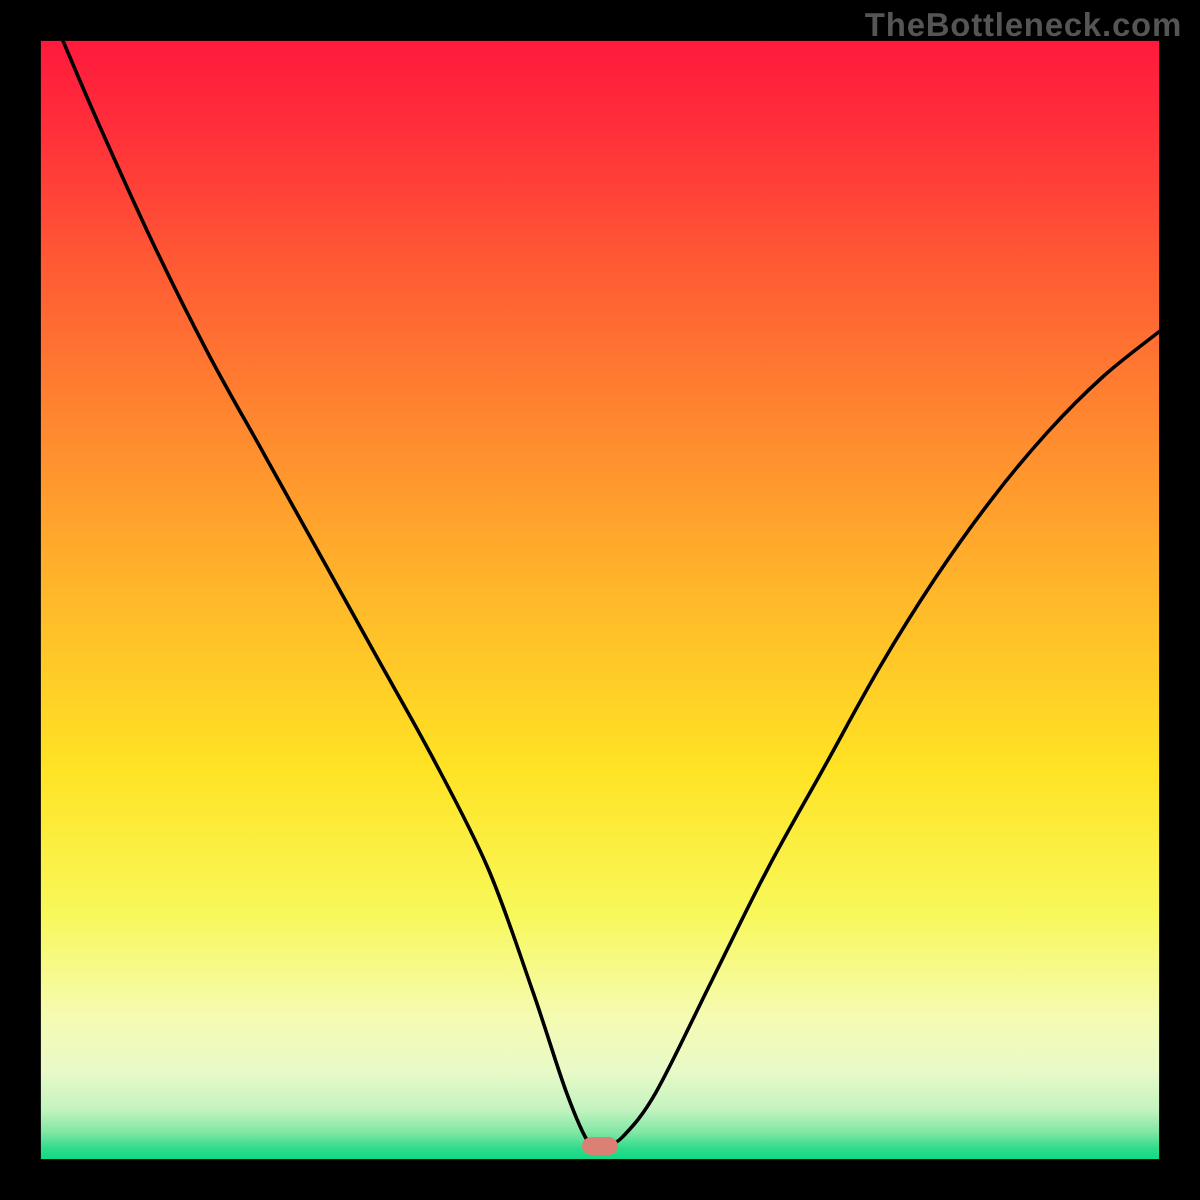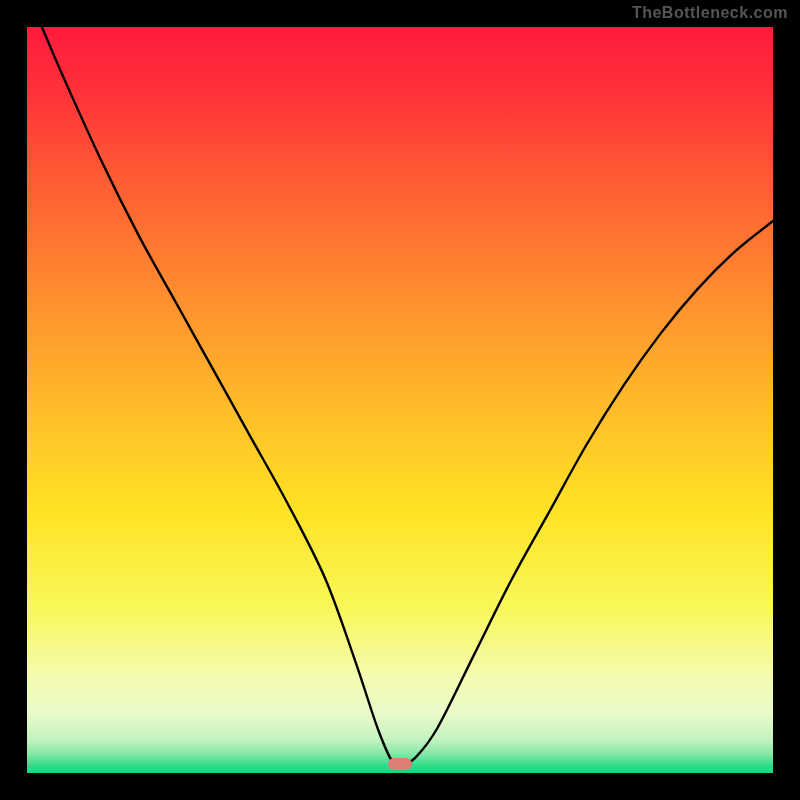--- a/index.html
+++ b/index.html
@@ -15,21 +15,21 @@
     position: relative;
     width: 800px;
     height: 800px;
     background: #000;
   }
   .watermark {
     position: absolute;
     top: 4px;
     right: 12px;
     color: #555;
-    font-size: 16px;
+    font-size: 22px;
     font-weight: 600;
     letter-spacing: 0.5px;
     z-index: 10;
     user-select: none;
   }
   .plot {
     position: absolute;
     left: 27px;
     top: 27px;
     width: 746px;

